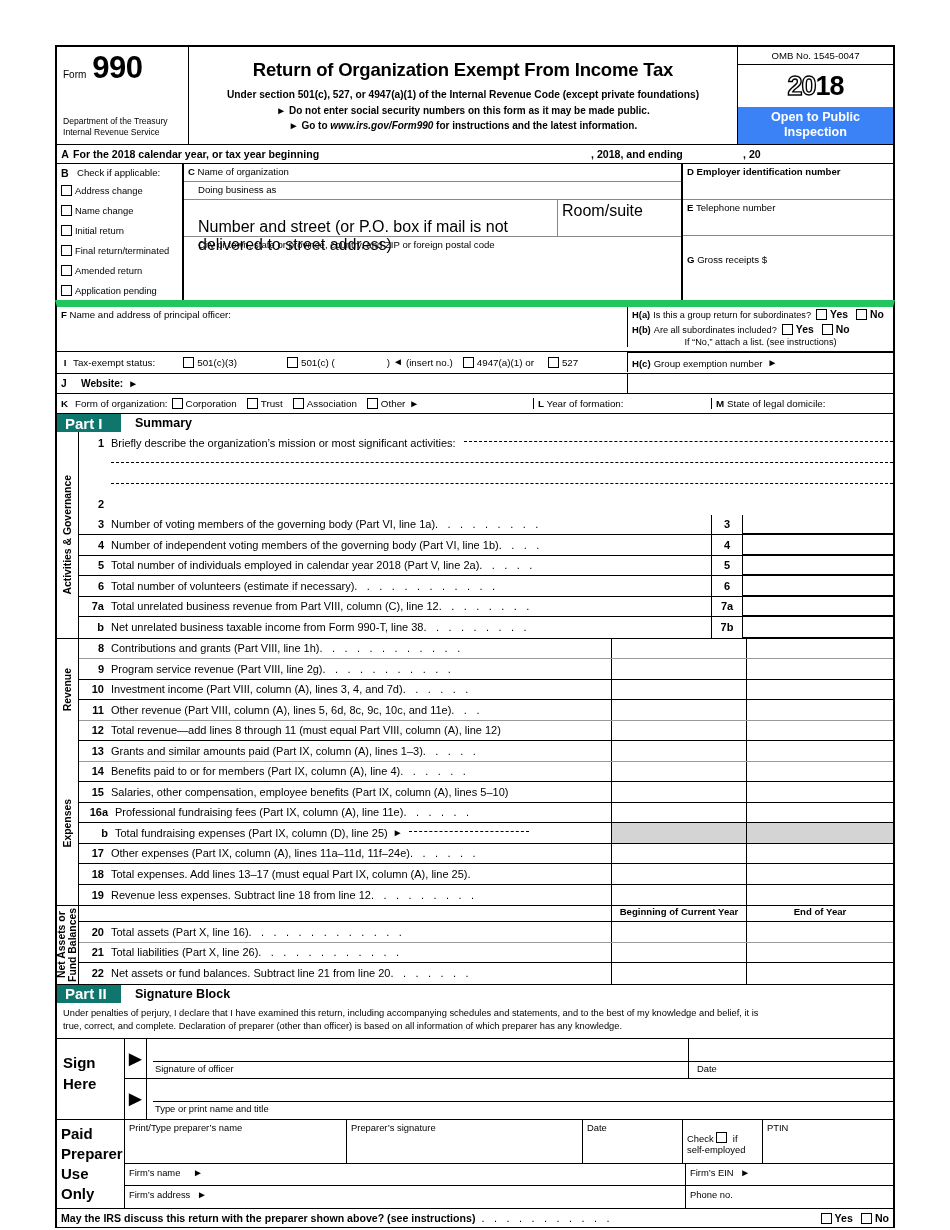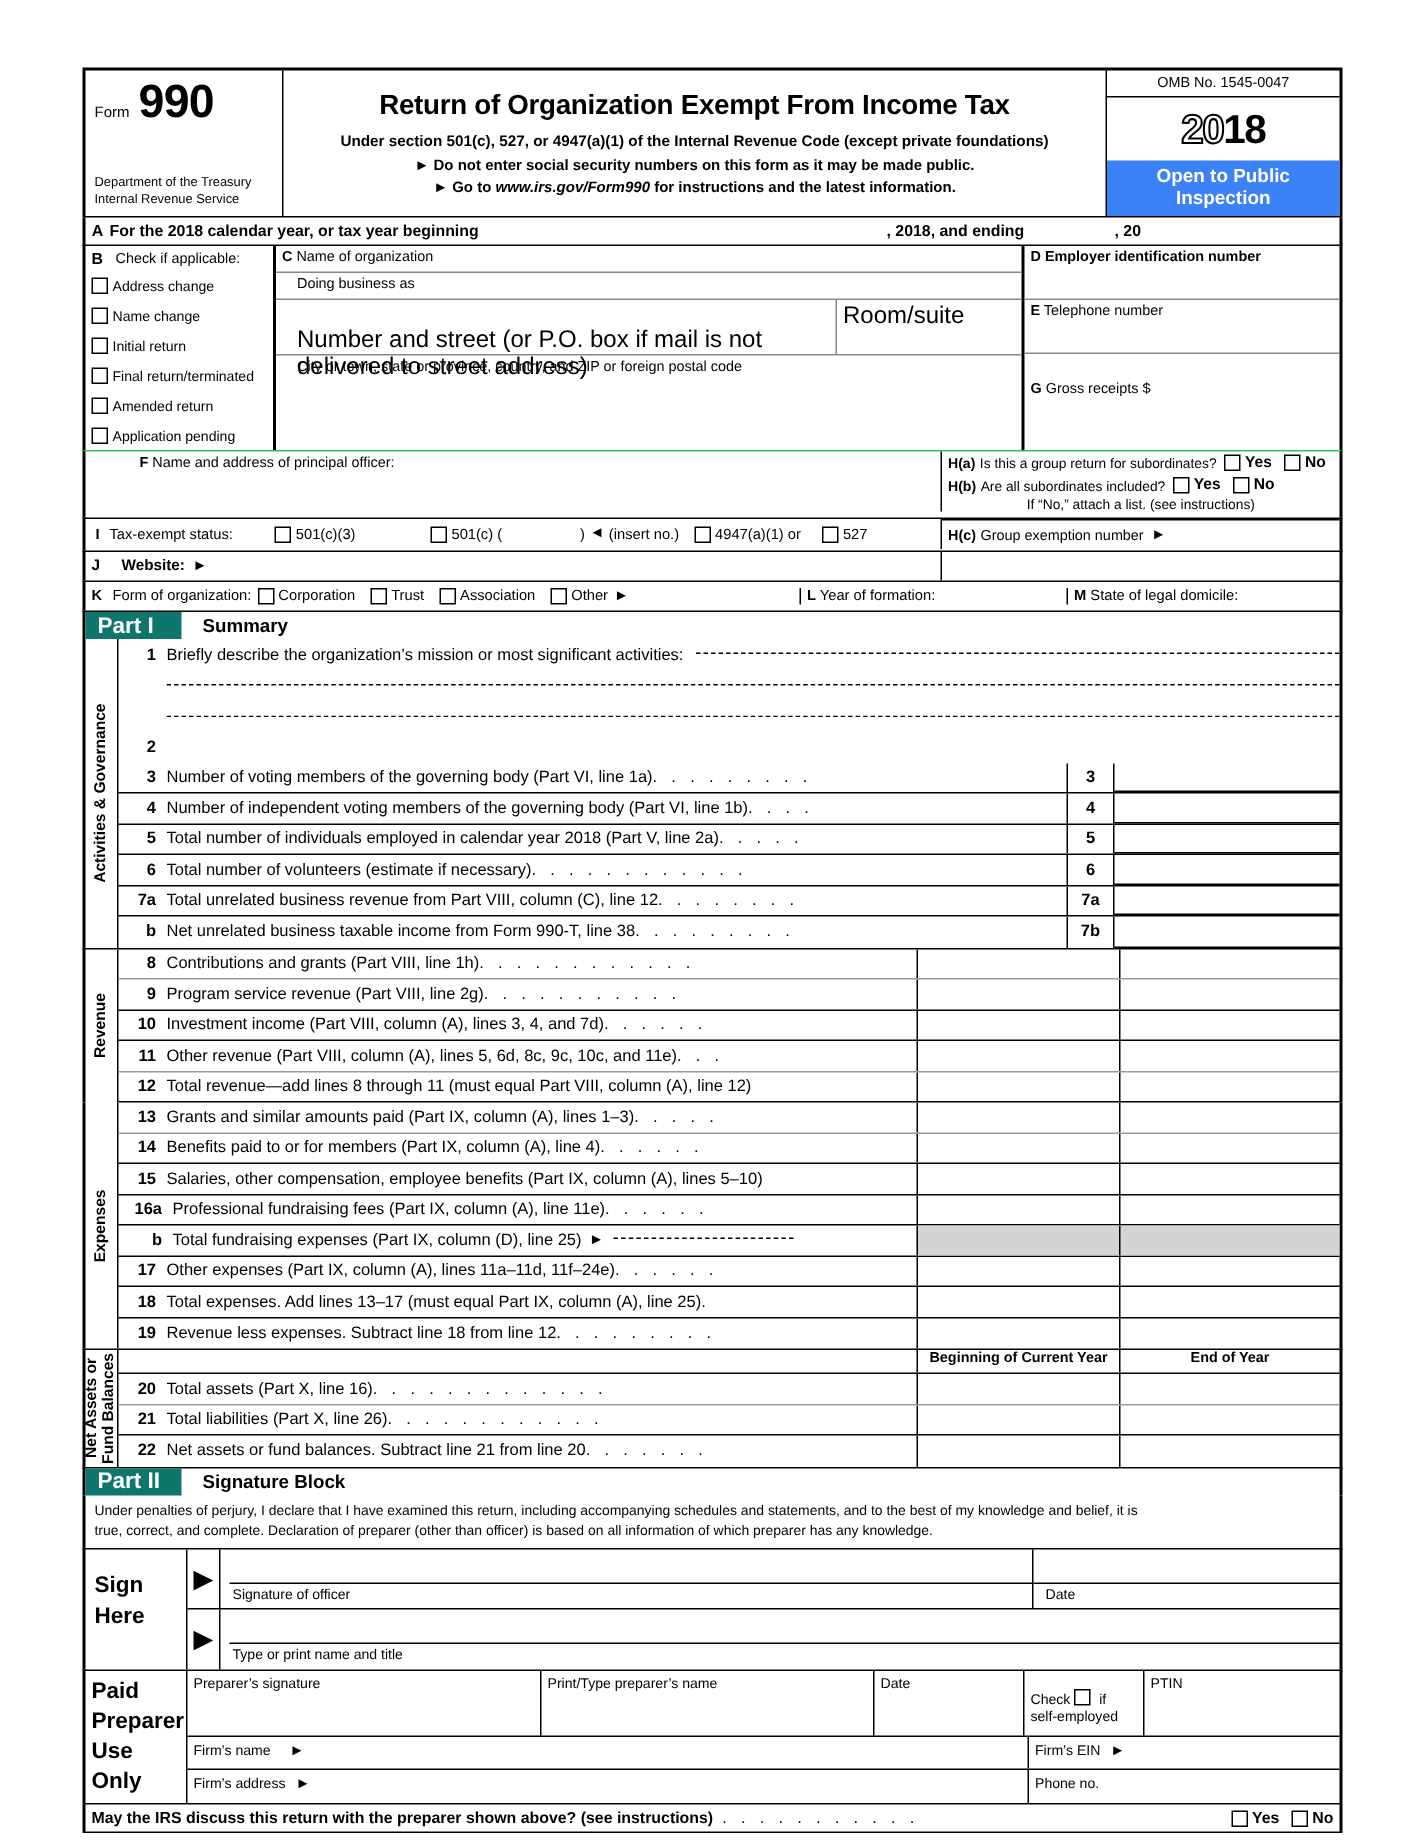--- a/index.html
+++ b/index.html
@@ -64,21 +64,21 @@
   .colC .c-str{display:flex;height:36px;border-bottom:1px solid #888;}
   .colC .c-str .a{flex:1;padding:2px 0 0 14px;box-sizing:border-box;margin-top:16px;}
   .colC .c-str .b2{width:124px;border-left:1px solid #888;box-sizing:border-box;padding:2px 0 0 4px;}
   .colC .c-city{height:34px;padding-left:14px;}
   .colD{width:210px;box-sizing:border-box;}
   .colD .d1{height:36px;border-bottom:1px solid #888;}
   .colD .d2{height:36px;border-bottom:1px solid #888;}
   .colD .d3{height:34px;padding-top:18px;}
 
   
-  .fhblk{display:flex;border-left:2px solid #000;border-right:2px solid #000;border-top:1px solid #22c55e;box-sizing:border-box;padding-left:32px;}
+  .fhblk{display:flex;border-left:2px solid #000;border-right:2px solid #000;border-top:7px solid #22c55e;box-sizing:border-box;}
   .colF{flex:1;box-sizing:border-box;border-right:1px solid #000;font-size:9.6px;padding:2px 0 0 4px;height:40px;}
   .colH{width:265px;box-sizing:border-box;font-size:9.2px;}
   .hline{display:flex;align-items:center;height:15px;padding-left:4px;white-space:nowrap;}
   .hline .hk{font-weight:bold;margin-right:3px;font-size:9.4px;}
   .hline .yn{font-weight:bold;font-size:10.4px;}
   .hnote{text-align:center;font-size:9.2px;height:14px;}
   .hc{height:20px;display:flex;align-items:center;padding-left:4px;border-top:1px solid #000;font-size:9.6px;}
 
   
   .rowI{display:flex;border-left:2px solid #000;border-right:2px solid #000;border-top:1px solid #000;box-sizing:border-box;}
@@ -600,25 +600,25 @@
   </div>
 
   <div class="prep">
     <div class="prepl">
       <div>Paid</div>
       <div>Preparer</div>
       <div>Use Only</div>
     </div>
     <div class="prepr">
       <div class="pr1">
+        <div class="c" style="width:222px">
+          <span>Print/Type preparer’s name</span>
+        </div>
         <div class="c" style="width:236px">
           <span>Preparer’s signature</span>
-        </div>
-        <div class="c" style="width:222px">
-          <span>Print/Type preparer’s name</span>
         </div>
         <div class="c" style="width:100px">
           <span>Date</span>
         </div>
         <div class="c" style="width:80px;padding-top:12px">
           <span>Check</span>
           <span class="cb"></span>
           <span>if</span>
           <div>self-employed</div>
         </div>

